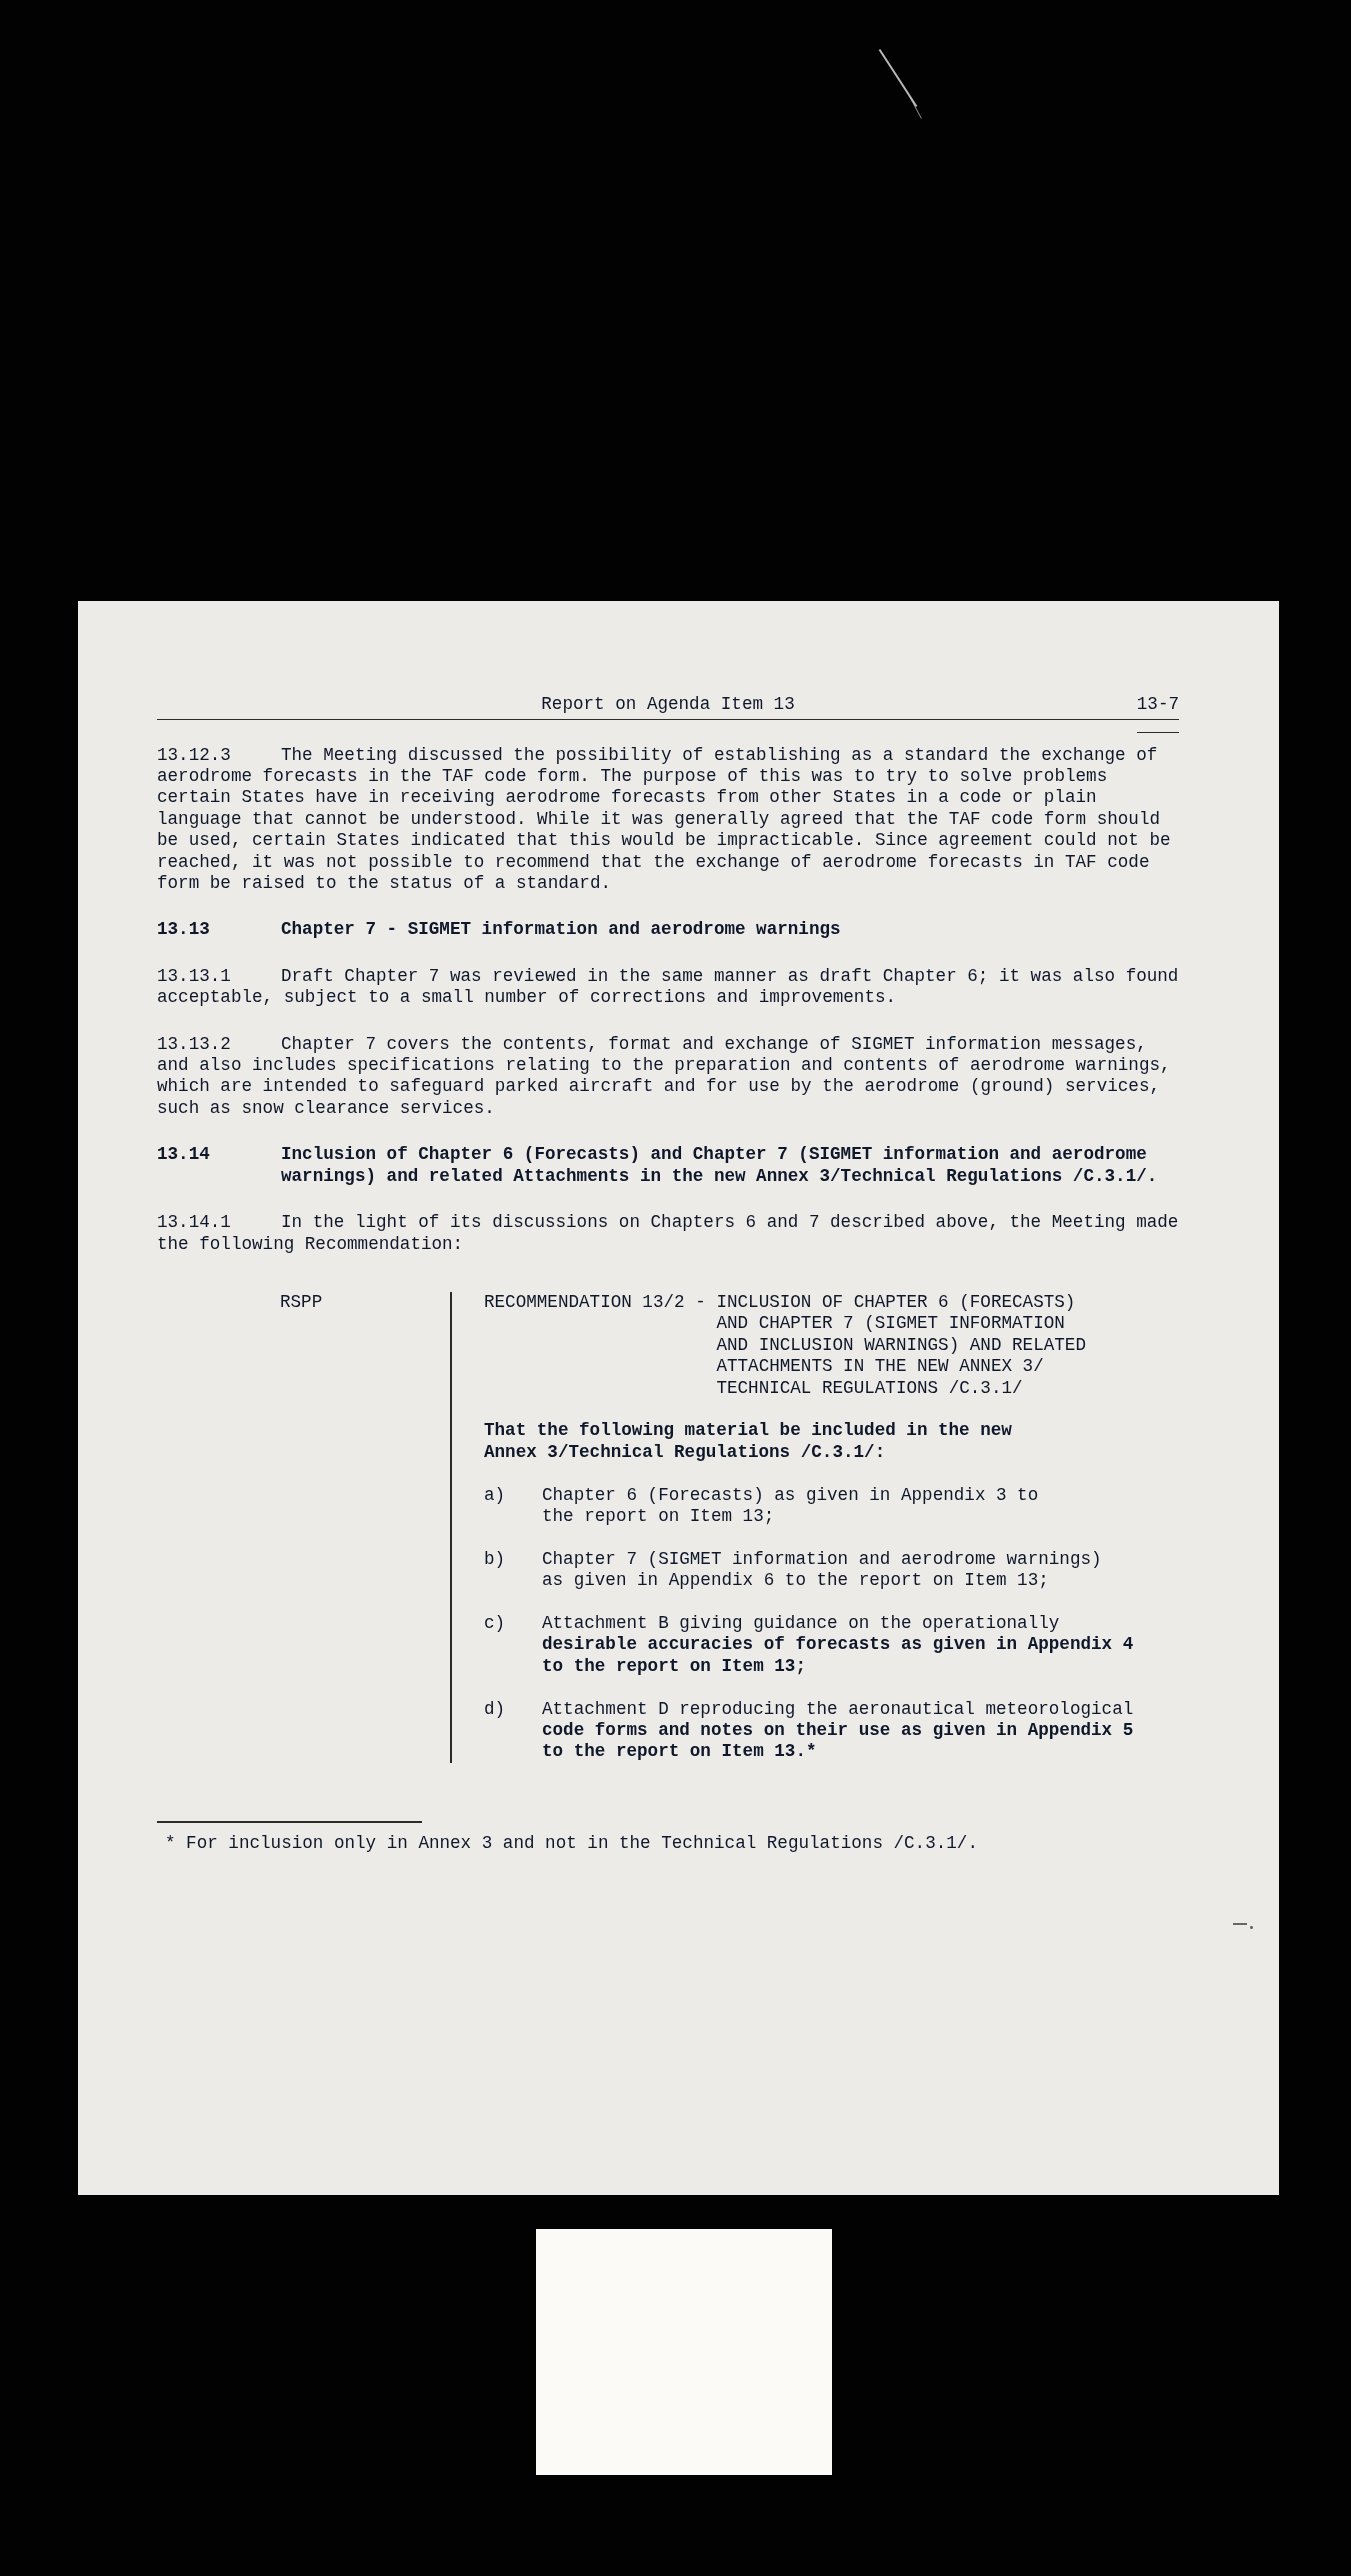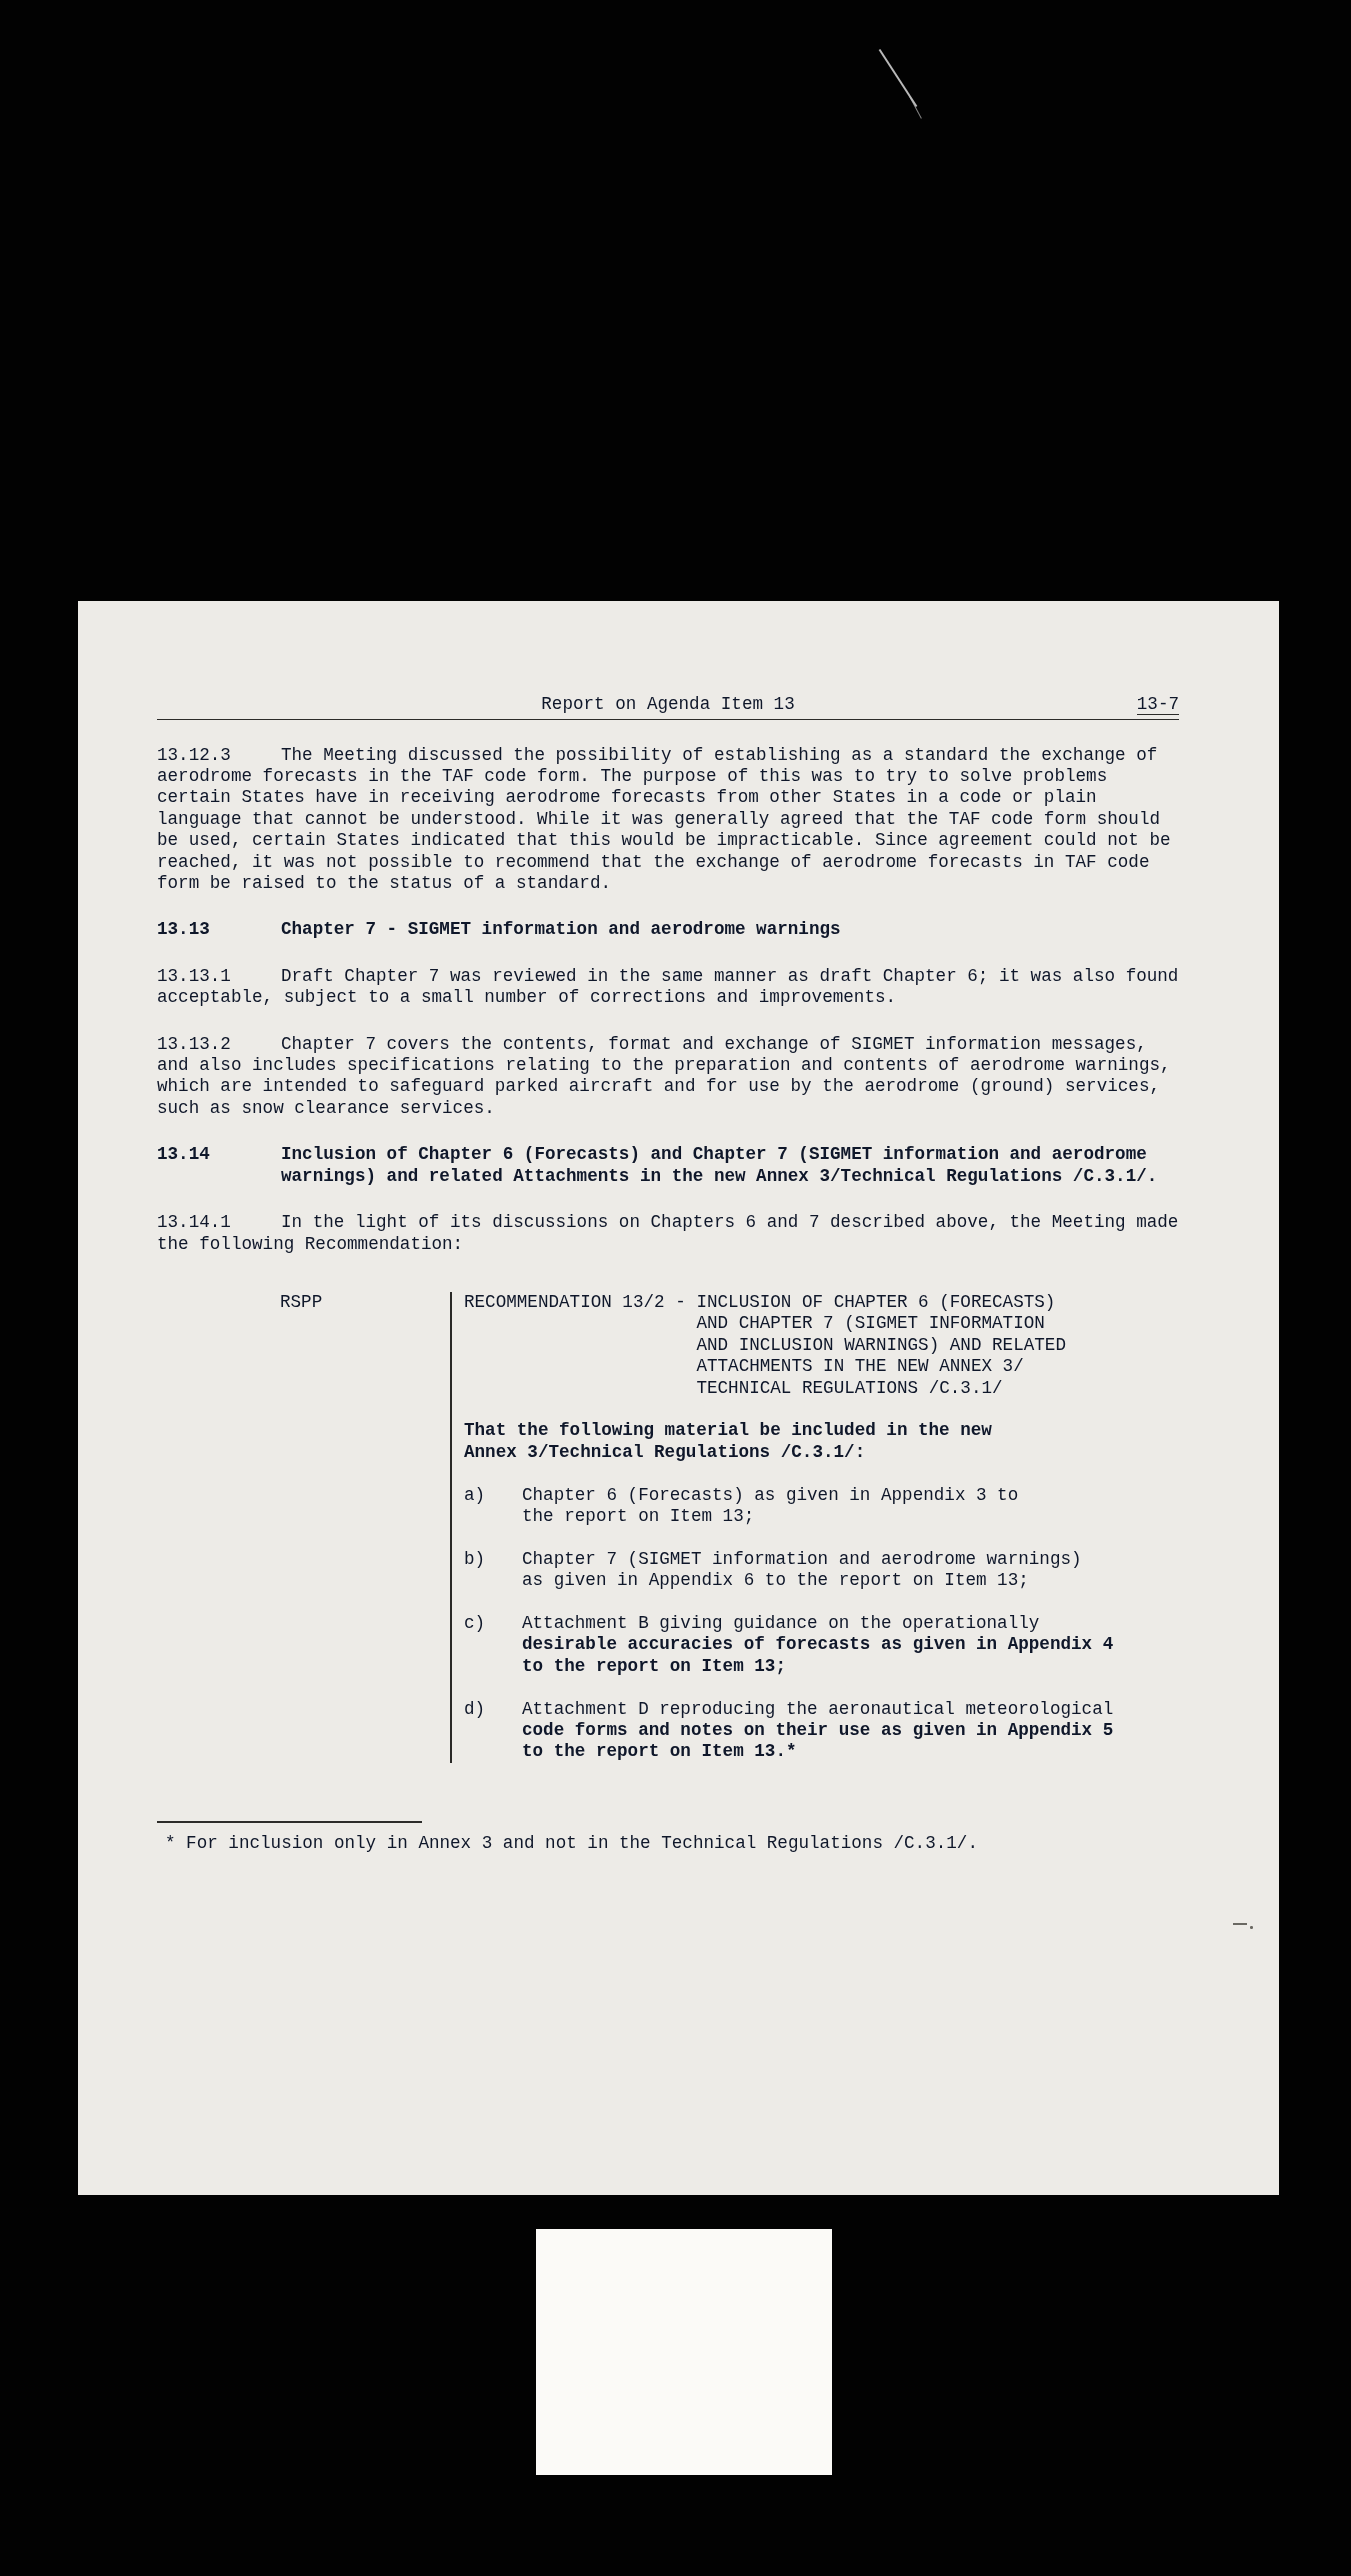--- a/index.html
+++ b/index.html
@@ -52,39 +52,39 @@
     display: flex;
     align-items: flex-end;
     border-bottom: 1.9px solid #2c2b29;
     padding-bottom: 3.2px;
   }
   .header .side { flex: 1; }
   .header .side.right { text-align: right; }
   .page-title { white-space: nowrap; }
   .pagenum {
     border-bottom: 1.9px solid #2c2b29;
-    padding-bottom: 0;
+    padding-bottom: 18px;
   }
   .para { margin: 25px 0 0 0; }
   .pnum { display: inline-block; width: 124px; vertical-align: top; }
   .para.hang { display: flex; justify-content: flex-end; }
   .para.hang .pnum { flex-shrink: 0; }
   .para.hang .ptext { flex: 1; }
   .bold { font-weight: bold; }
 
   .rec-block {
     display: flex;
     margin-top: 37px;
     margin-left: 123px;
   }
   .rec-label { width: 170px; flex-shrink: 0; }
   .rec-content {
     flex: 1;
     border-left: 2.5px solid #2a2927;
-    padding-left: 12px;
+    padding-left: 32px;
   }
   .rec-heading { display: flex; }
   .rec-heading-label { flex-shrink: 0; margin-right: 10.7px; white-space: nowrap; }
   .rec-heading-lines .hline { display: block; }
   .rec-intro { margin-top: 21.4px; }
   .rec-intro .hline { display: block; }
   .rec-item { display: flex; margin-top: 21.4px; }
   .item-letter { width: 58px; flex-shrink: 0; }
   .item-lines { flex: 1; }
   .item-lines .iline { display: block; }

